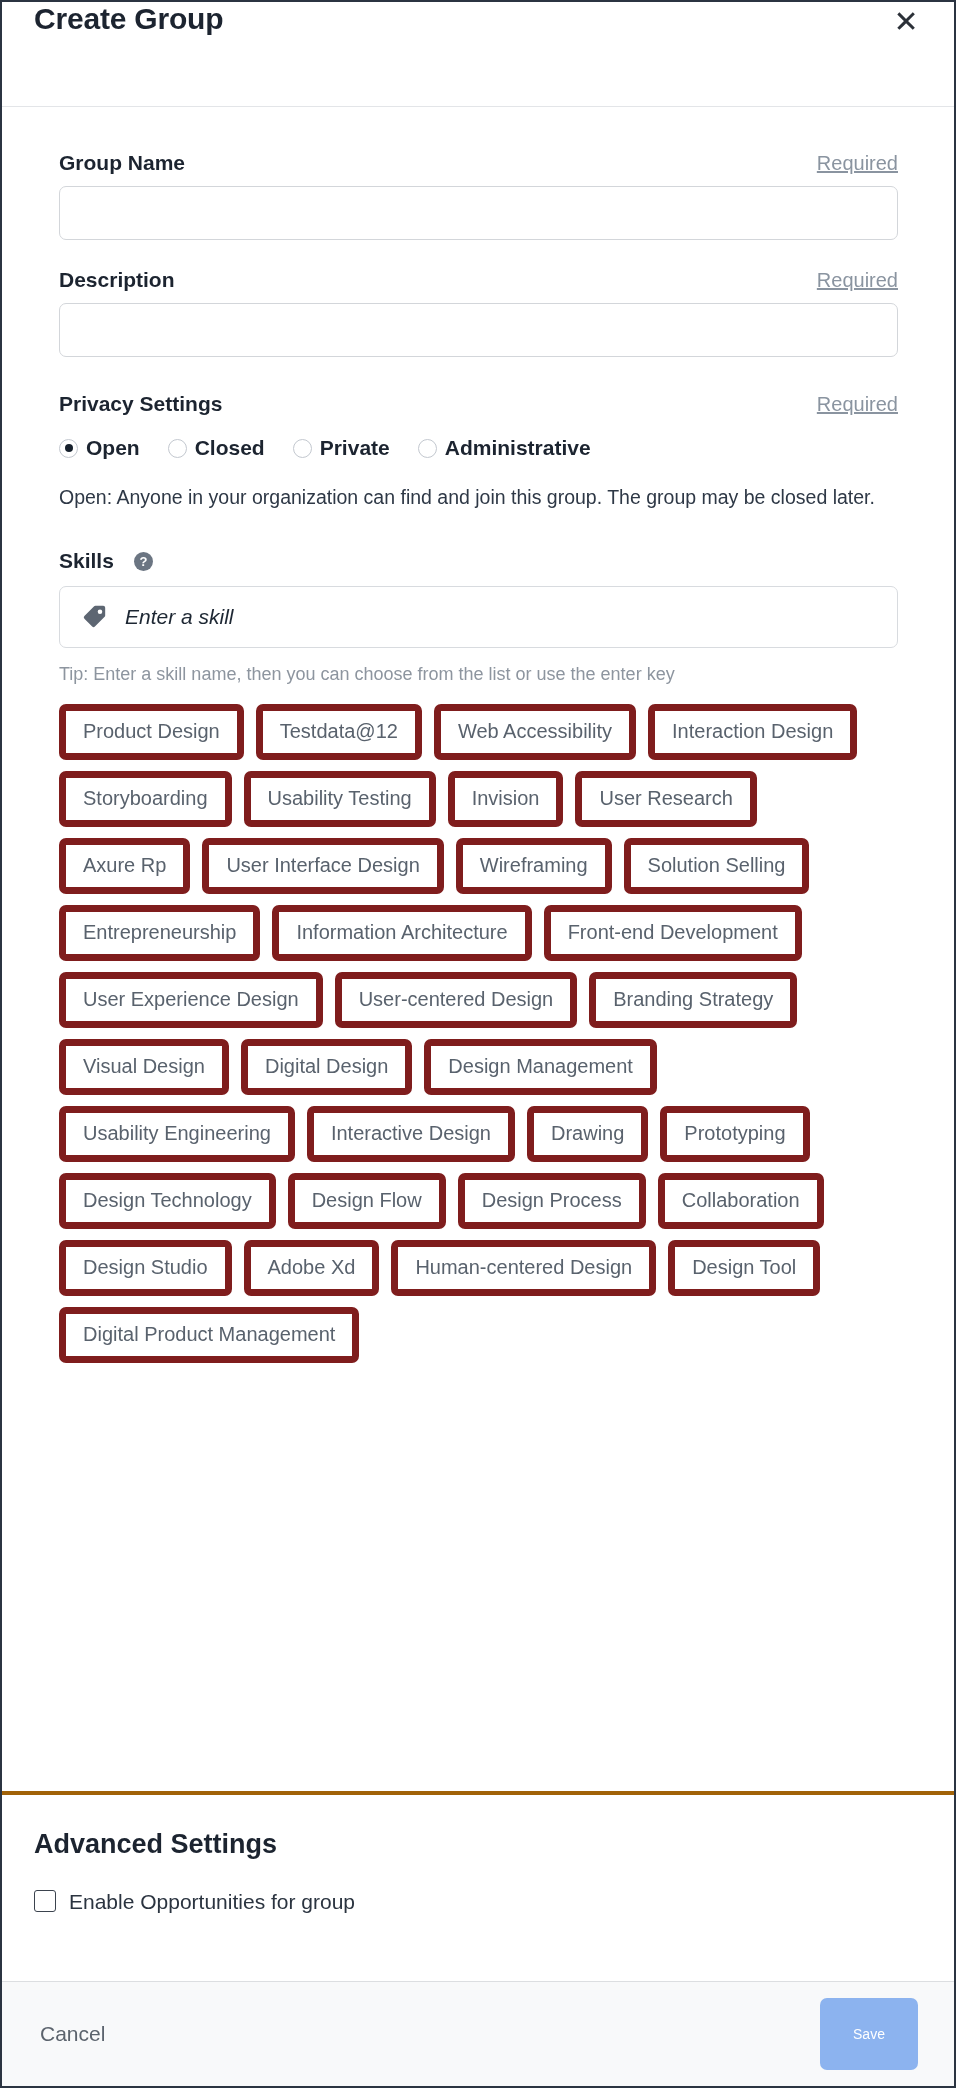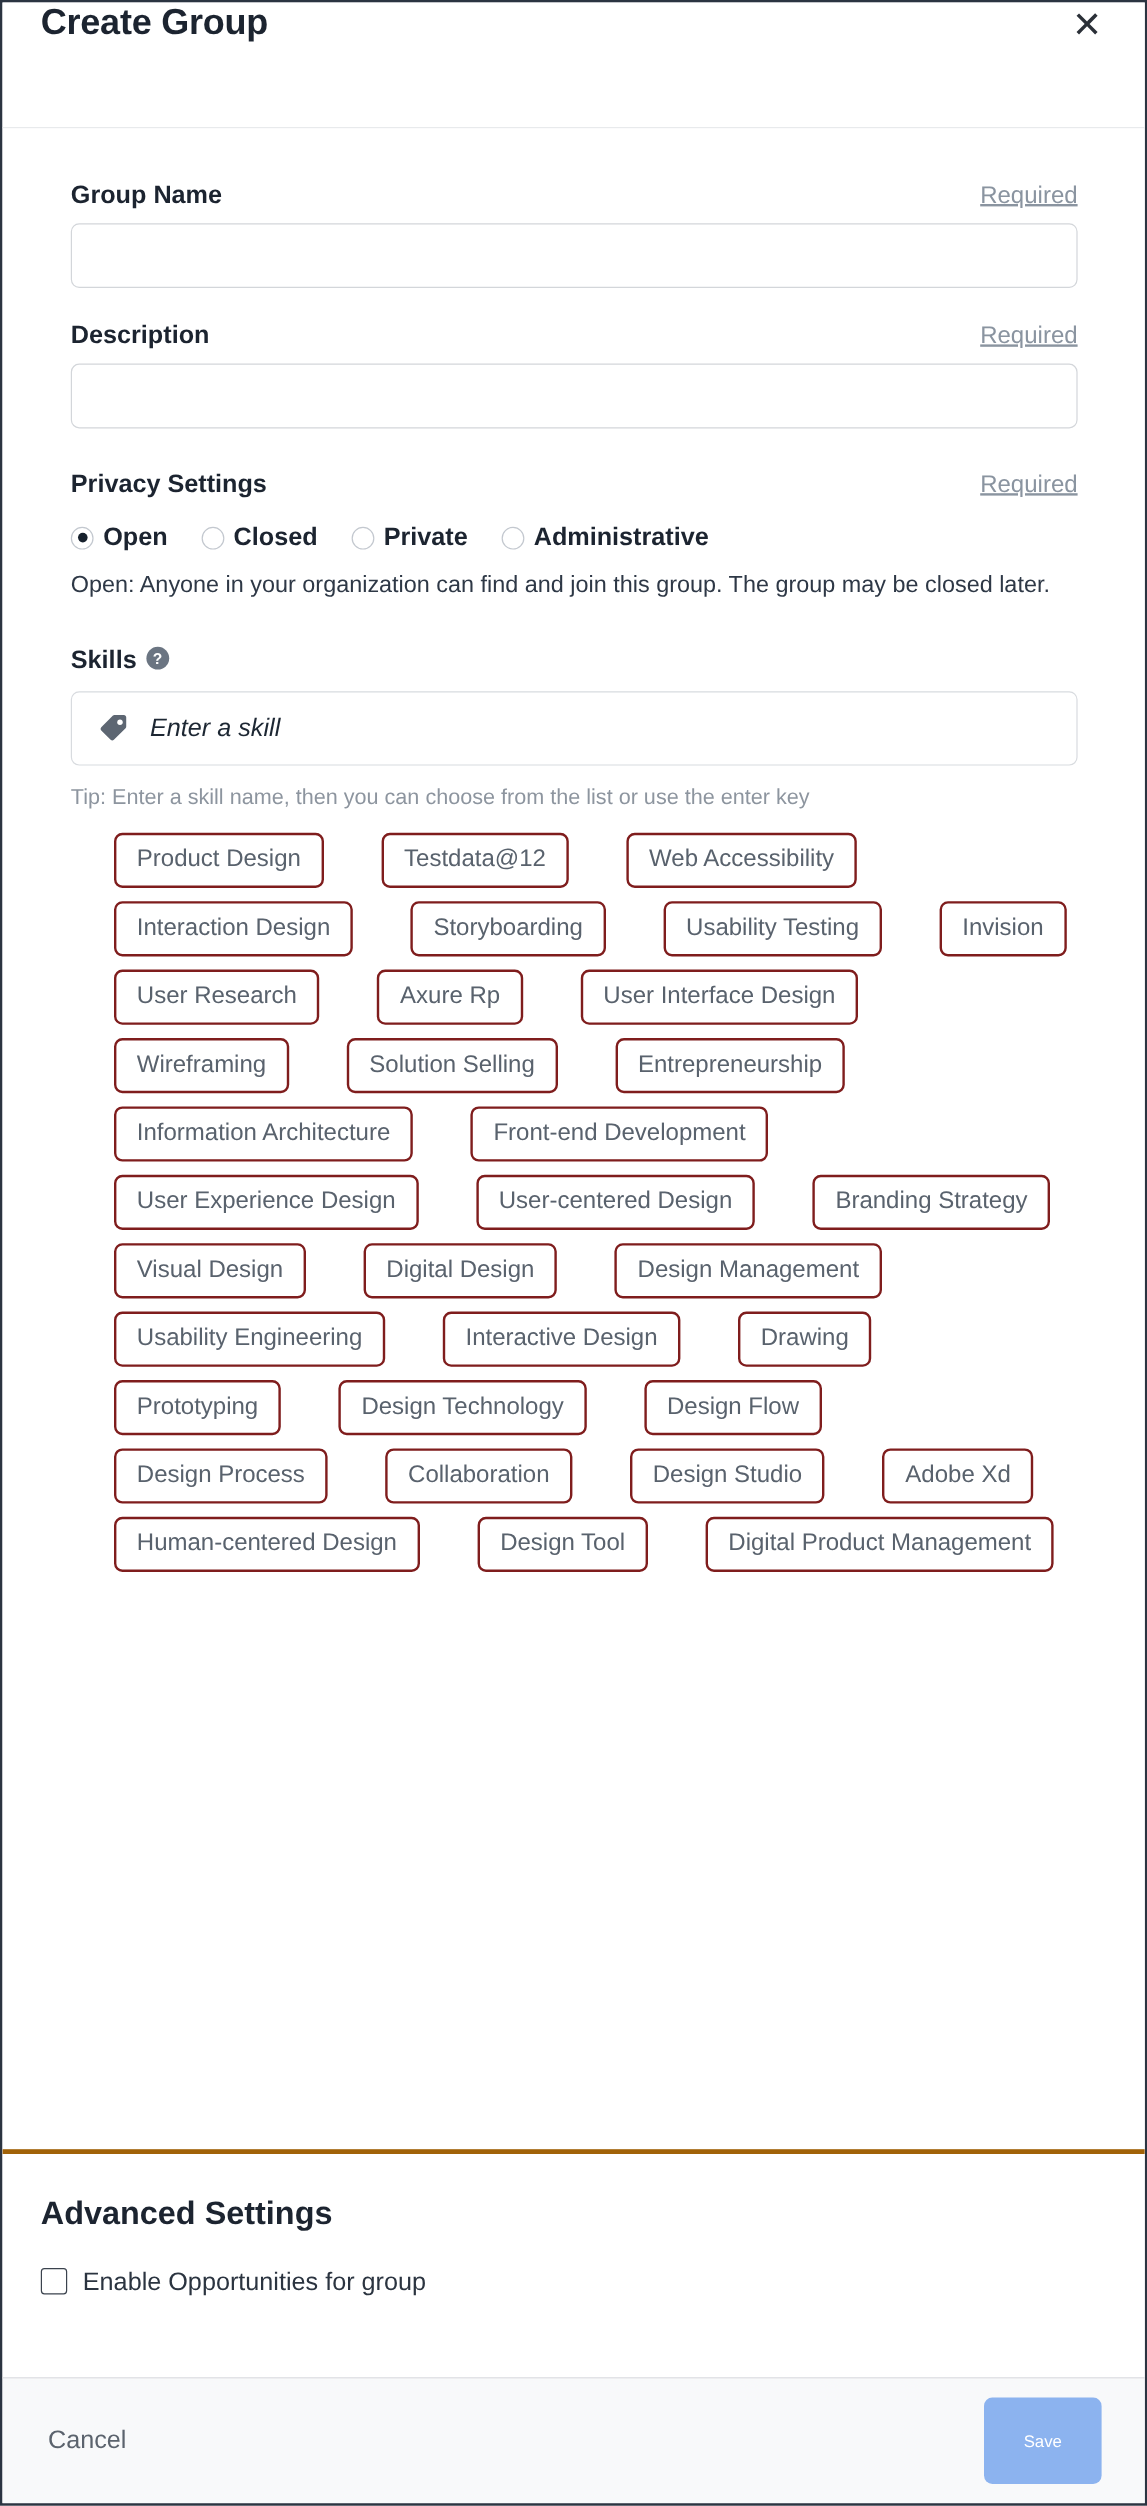--- a/index.html
+++ b/index.html
@@ -89,21 +89,21 @@
   }
   .field-block { margin-bottom: 28px; }
   .field-block.desc { margin-bottom: 35px; }
 
   
   .radio-group {
     display: flex;
     align-items: flex-start;
     gap: 0;
     margin-top: 20px;
-    margin-bottom: 13px;
+    margin-bottom: 23px;
   }
   .radio-item {
     display: flex;
     align-items: center;
     cursor: pointer;
     margin-right: 28px;
   }
   .radio-circle {
     width: 19px; height: 19px;
     border-radius: 50%;
@@ -131,22 +131,22 @@
     font-size: 19.5px;
     line-height: 1.45;
     color: #2e3846;
     max-width: 830px;
     margin-bottom: 38px;
   }
 
   
   .skills-head {
     display: flex;
-    align-items: flex-start;
-    gap: 8px;
+    align-items: center;
+    gap: 20px;
     margin-bottom: 13px;
   }
   .help-icon {
     width: 19px; height: 19px;
     border-radius: 50%;
     background: #6b7582;
     color: #fff;
     font-size: 13px;
     font-weight: bold;
     display: inline-flex;
@@ -185,31 +185,30 @@
     margin-top: 16px;
     margin-bottom: 19px;
   }
   .chips {
     display: flex;
     flex-wrap: wrap;
     gap: 11px 12px;
     max-width: 845px;
   }
   .chip {
-    border: 2px solid #7f1d1d;
+    border: 7px solid #7f1d1d;
     border-radius: 7px;
     background: #fff;
     color: #59626d;
     font-size: 20px;
     padding: 9px 17px 10px 17px;
     line-height: 1.15;
     cursor: pointer;
     white-space: nowrap;
     font-family: "Liberation Sans", sans-serif;
-    margin-left: 36px;
   }
 
   
   .advanced {
     flex: 0 0 auto;
     border-top: 4px solid #a16207;
     padding: 34px 32px 0 32px;
     background: #fff;
     height: 190px;
   }

